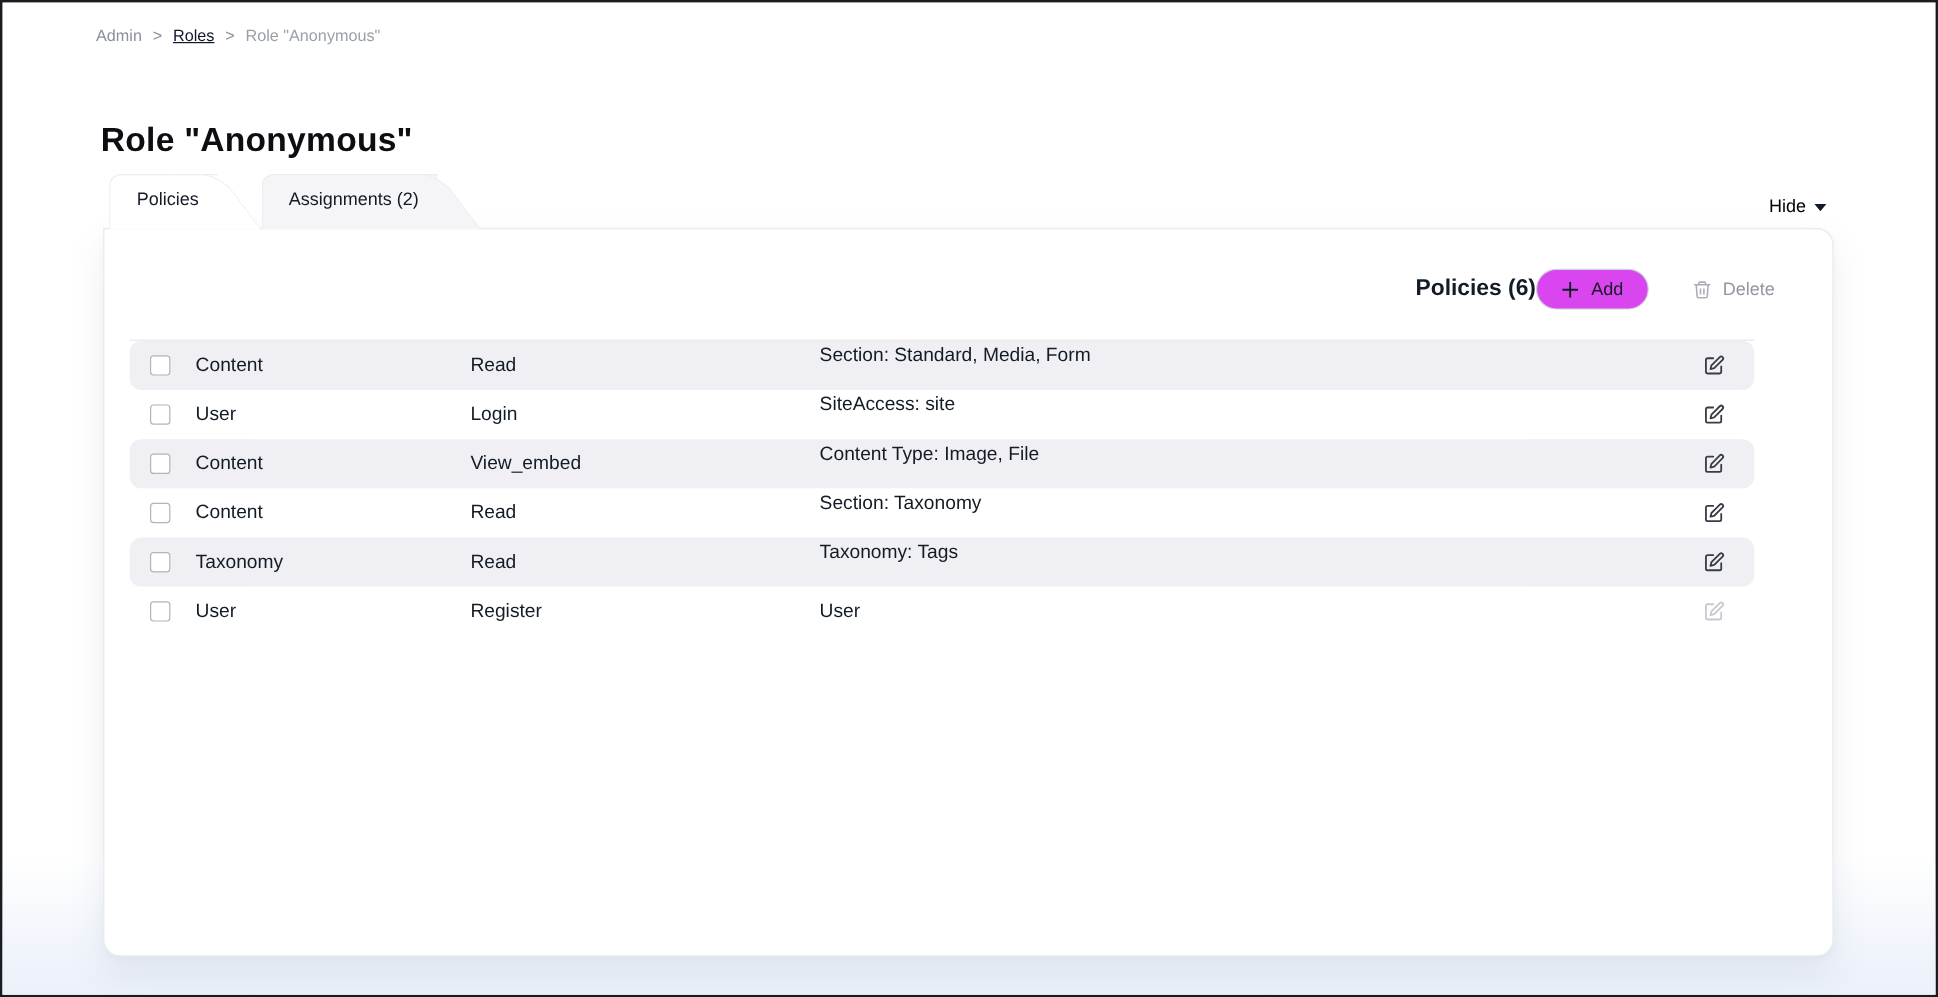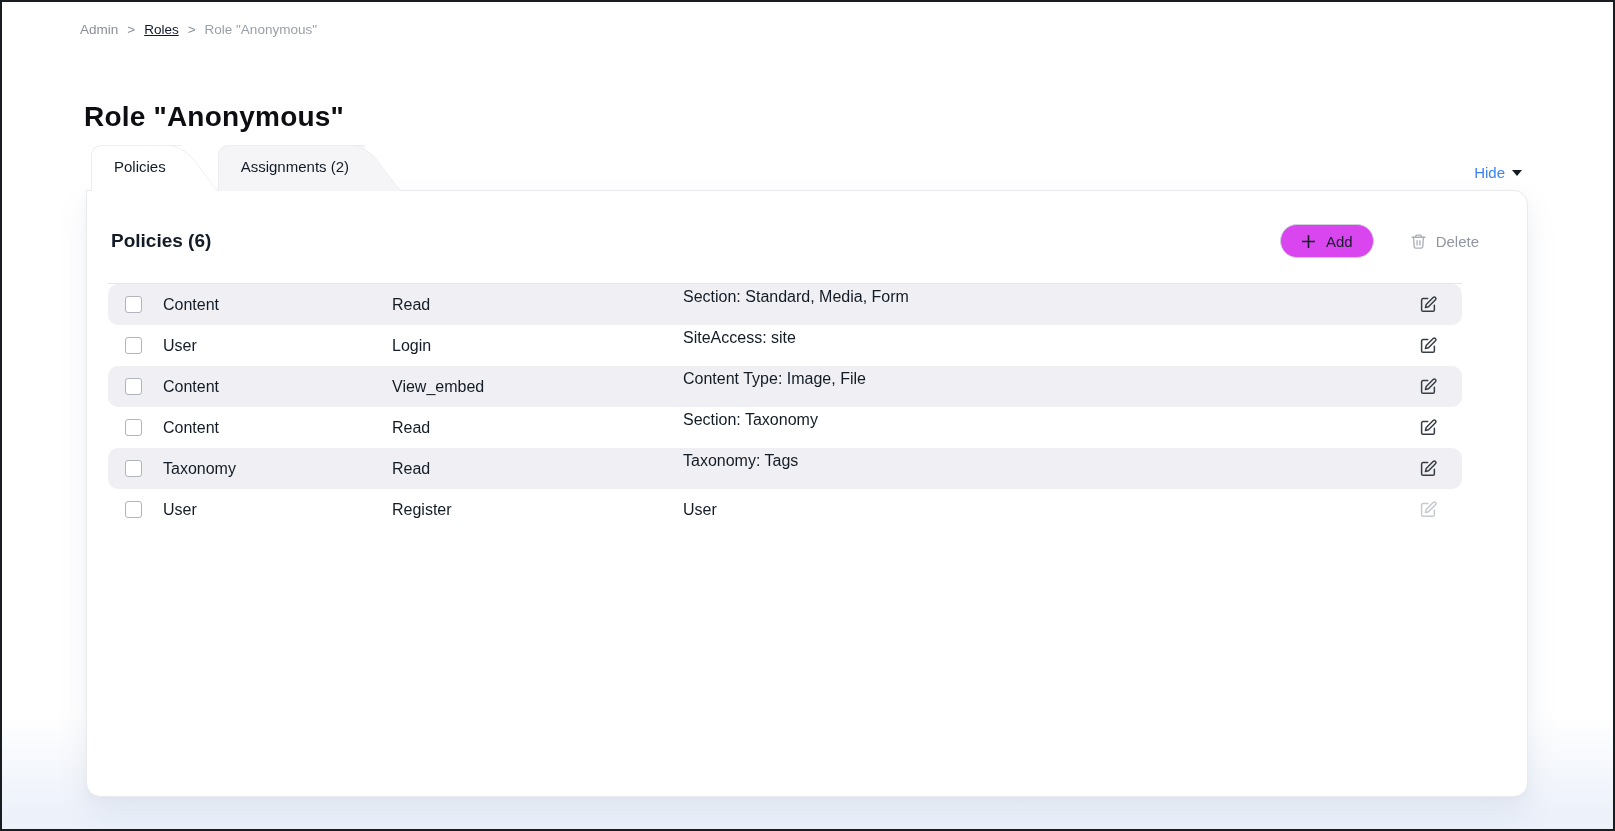--- a/index.html
+++ b/index.html
@@ -25,21 +25,21 @@
   .bc-sep { color:#8a8f98; }
   
   .page-title {
     position:absolute; left:82px; top:80px; z-index:2;
     font-size:28px; font-weight:700; color:#0c0e12; letter-spacing:.2px;
   }
   
   .hide-toggle {
     position:absolute; top:161px; right:85px; z-index:6;
     display:flex; align-items:center; gap:7px;
-    font-size:15px; color:#3b82f6; cursor:pointer; background:none; border:none;
+    font-size:15px; color:#000000; cursor:pointer; background:none; border:none;
     font-family:inherit;
   }
   .caret-down {
     width:0; height:0; border:5px solid transparent;
     border-top:6px solid #131c26; margin-top:5px;
   }
   
   .tabs { position:absolute; left:89px; top:143px; z-index:5; display:flex; }
   .tab {
     position:relative; height:46px; display:inline-flex; align-items:center;
@@ -62,21 +62,21 @@
   .tab.active { --tab-bg:#ffffff; z-index:2; }
   .tab-label { position:relative; z-index:3; }
   
   .panel {
     position:absolute; left:84px; top:188px; width:1442px; height:607px; z-index:1;
     background:#ffffff; border:1px solid var(--panel-border,#e9e9ee);
     border-radius:0 14px 14px 14px;
     box-shadow:0 14px 30px rgba(90,110,150,.10), 0 2px 6px rgba(120,130,160,.05);
   }
   .panel-header {
-    display:flex; align-items:center; justify-content:space-between;
+    display:flex; align-items:center; justify-content:flex-end;
     padding:33px 42px 0 24px;
   }
   .panel-title { font-size:19px; font-weight:700; color:#131c26; }
   .actions { display:flex; align-items:center; gap:30px; }
   .add-btn {
     display:inline-flex; align-items:center; gap:10px; height:34px; padding:0 20px;
     border:1px solid #cfd2d9; border-radius:17px; background:#d946ef;
     font-size:15px; color:#131c26; cursor:pointer; font-family:inherit;
   }
   .delete-btn {

